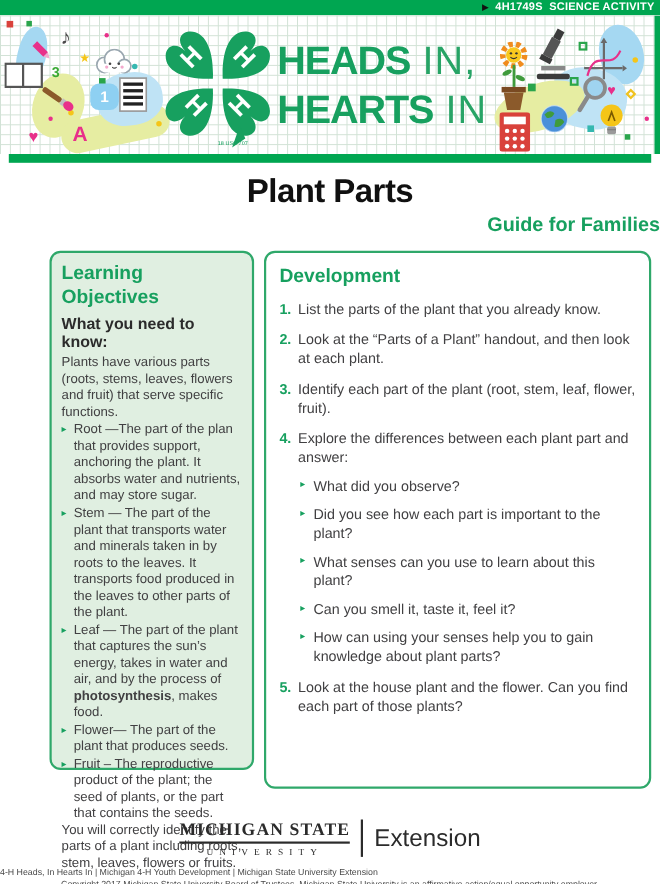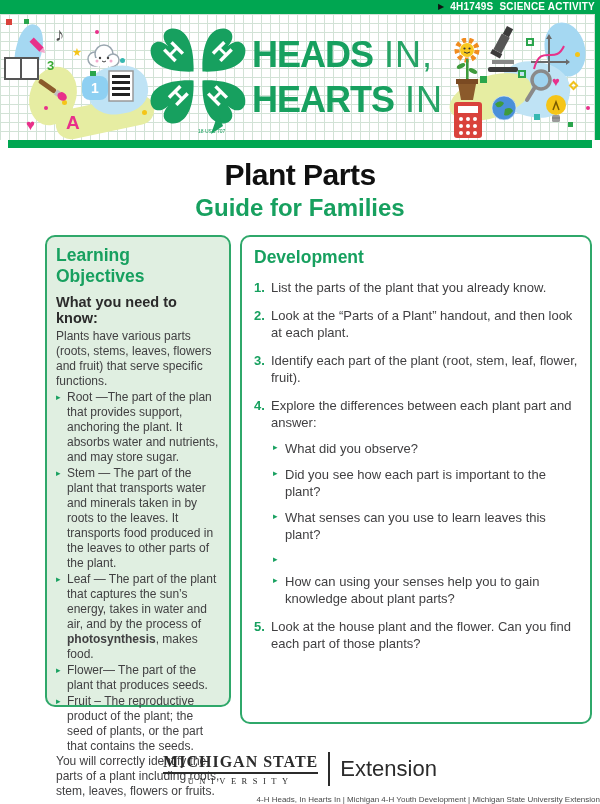--- a/index.html
+++ b/index.html
@@ -25,21 +25,21 @@
 
   .headline { position:absolute; left:252px; top:18px; color:#17a05f; white-space:nowrap; }
   .headline .ln { font-size:36px; line-height:45px; }
   .headline .b { font-weight:800; letter-spacing:-1px; }
   .headline .t { font-weight:400; letter-spacing:1px; color:#27a466; }
   .clover { position:absolute; left:148px; top:14px; }
   .usc { position:absolute; left:198px; top:114px; font-size:5px; color:#17a05f; }
 
   
   .title { text-align:center; margin-top:10px; font-size:30px; font-weight:800; color:#101010; letter-spacing:-.5px; }
-  .subtitle { text-align:center; margin-top:2px; font-size:24px; font-weight:700; color:#17a05f; }
+  .subtitle { text-align:right; margin-top:2px; font-size:18px; font-weight:700; color:#17a05f; }
 
   
   .cols { display:flex; gap:9px; padding:0 8px; margin-top:13px; align-items:flex-start; }
   .panel { border:2px solid #2fa86a; border-radius:10px; }
   .panel h2 { color:#17a05f; font-size:17.5px; font-weight:800; }
   .left { width:186px; height:472px; background:#e0efe1; padding:8px 9px;margin-left:37px; }
   .left h3 { font-size:14.5px; font-weight:800; color:#2b2b2b; margin:7px 0 3px; }
   .left p { font-size:12px; line-height:15px; color:#414042; }
   .blt { display:flex; margin-top:1px; }
   .blt .a { width:11px; flex:none; color:#17a05f; font-size:9px; padding-top:2px; }
@@ -54,21 +54,21 @@
   .sblt .tx { font-size:13px; line-height:17px; color:#414042; }
 
   
   .footer { margin-top:28px; }
   .msu { display:flex; justify-content:center; align-items:center; }
   .wordmark { text-align:center; font-family:"Liberation Serif", serif; color:#2b2b2b; }
   .wordmark .l1 { font-size:16px; font-weight:bold; letter-spacing:1px; border-bottom:2px solid #2b2b2b; padding-bottom:1px; }
   .wordmark .l2 { font-size:8.5px; letter-spacing:5.5px; margin-top:2px; }
   .msu .rule { width:2px; height:34px; background:#2b2b2b; margin:0 10px; }
   .msu .ext { font-size:22px; color:#2b2b2b; }
-  .credits { text-align:right; font-size:8px; color:#4a4a4a; margin-top:9px; }
+  .credits { text-align:left; font-size:8px; color:#4a4a4a; margin-top:9px; }
   .copyright { text-align:center; font-size:8px; color:#4a4a4a; margin-top:2px; }
 </style>
 </head>
 <body>
 
 <div class="page">
 
   <div class="topbar">
     <span class="arr">▶</span>
     <span class="code">4H1749S</span>
@@ -300,24 +300,25 @@
         <div class="sblt">
           <span class="a">▸</span>
           <span class="tx">What did you observe?</span>
         </div>
         <div class="sblt">
           <span class="a">▸</span>
           <span class="tx">Did you see how each part is important to the plant?</span>
         </div>
         <div class="sblt">
           <span class="a">▸</span>
-          <span class="tx">What senses can you use to learn leaves this plant?</span>
-        </div>
-        <div class="sblt">
-          <span class="a">▸</span>
+          <span class="tx">What senses can you use to learn about this plant?</span>
+        </div>
+        <div class="sblt">
+          <span class="a">▸</span>
+          <span class="tx">Can you smell it, taste it, feel it?</span>
         </div>
         <div class="sblt">
           <span class="a">▸</span>
           <span class="tx">How can using your senses help you to gain knowledge about plant parts?</span>
         </div>
       </div>
 
       <div class="num-item">
         <span class="n">5.</span>
         <span class="tx">Look at the house plant and the flower. Can you find each part of those plants?</span>

